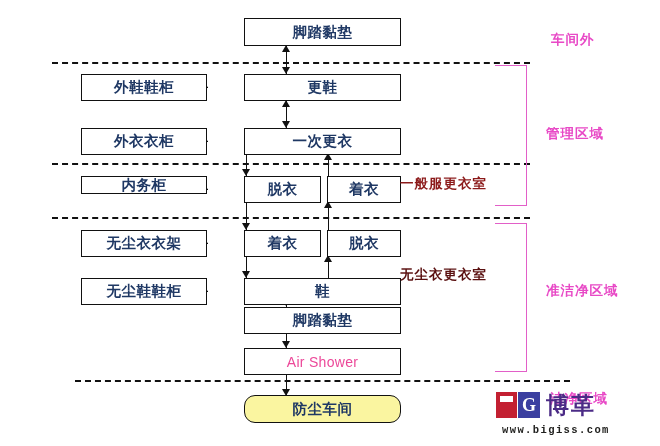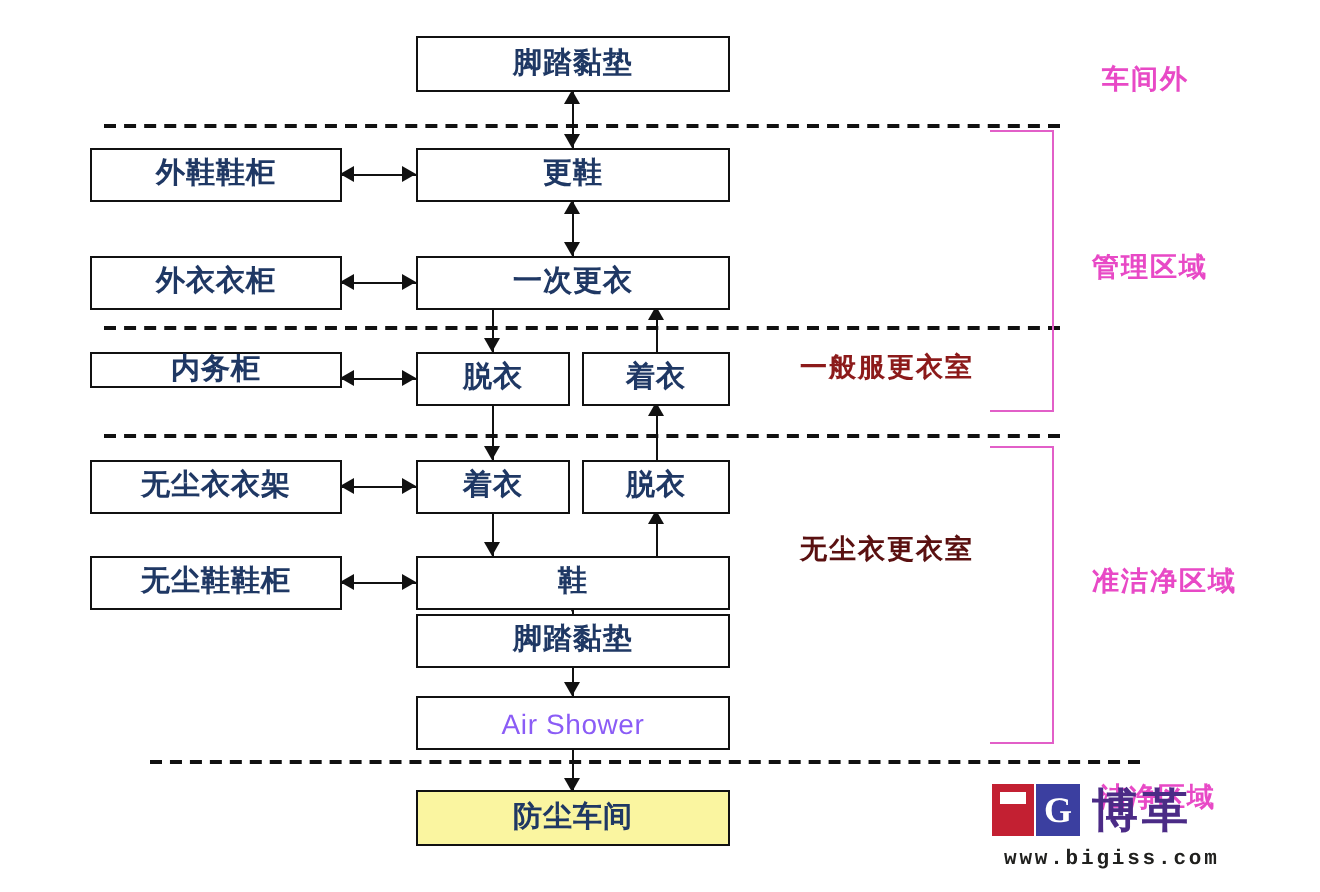--- a/index.html
+++ b/index.html
@@ -26,24 +26,25 @@
     background: #ffffff;
     color: #1F3864;
     font-size: 14.5px;
     font-weight: 700;
     letter-spacing: 0.5px;
     display: flex;
     align-items: center;
     justify-content: center;
     white-space: nowrap;
     line-height: 1;
+    margin-left: 36px;
   }
   .box.latin {
     font-weight: 400;
-    color: #8b5cf6;
+    color: #ec4899;
     font-size: 14px;
     letter-spacing: 0.3px;
   }
   .box.highlight {
     background: #FAF5A0;
   }
 
   
   .vline {
     position: absolute;
@@ -264,21 +265,21 @@
   <div class="box" style="left:291px; top:230px; width:74px; height:27px;">脱衣</div>
 
   <div class="box" style="left:45px; top:278px; width:126px; height:27px;">无尘鞋鞋柜</div>
 
   <div class="box" style="left:208px; top:278px; width:157px; height:27px;">鞋</div>
 
   <div class="box" style="left:208px; top:307px; width:157px; height:27px;">脚踏黏垫</div>
 
   <div class="box latin" style="left:208px; top:348px; width:157px; height:27px;">Air Shower</div>
 
-  <div class="box highlight" style="left:208px; top:395px; width:157px; height:28px;">防尘车间</div>
+  <div class="box highlight" style="left:208px; top:395px; width:157px; height:28px;border-radius:11px;">防尘车间</div>
 
   <div class="zone-label magenta" style="left:551px; top:33px;">车间外</div>
 
   <div class="zone-label magenta" style="left:546px; top:127px;">管理区域</div>
 
   <div class="zone-label darkred" style="left:400px; top:177px;">一般服更衣室</div>
 
   <div class="zone-label maroon" style="left:400px; top:236px;margin-top:32px;">无尘衣更衣室</div>
 
   <div class="zone-label magenta" style="left:546px; top:284px;">准洁净区域</div>

